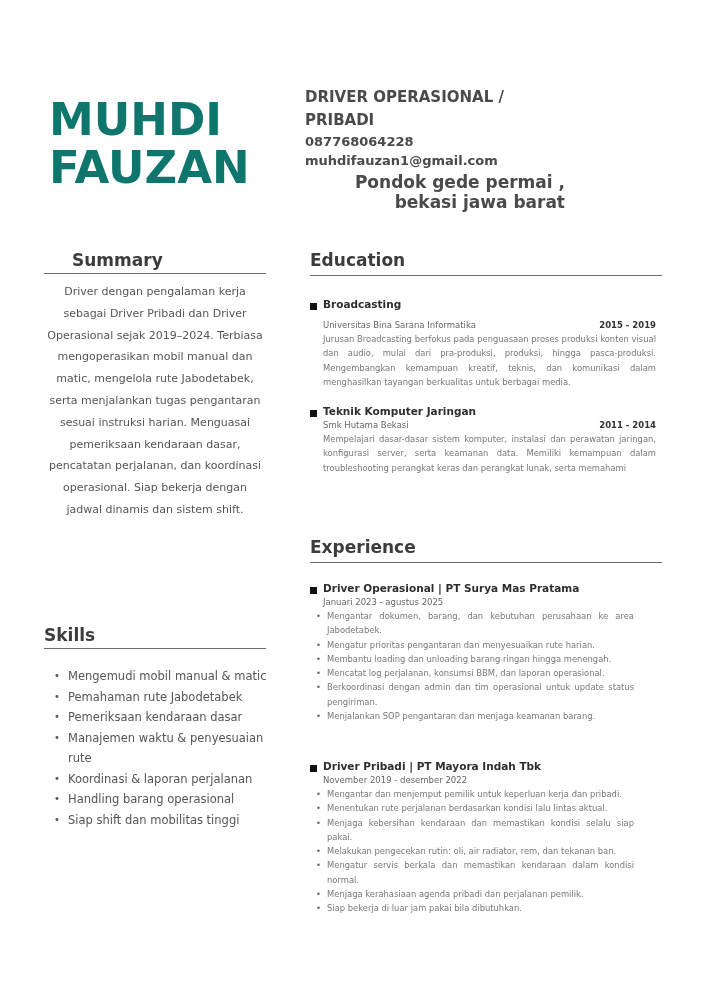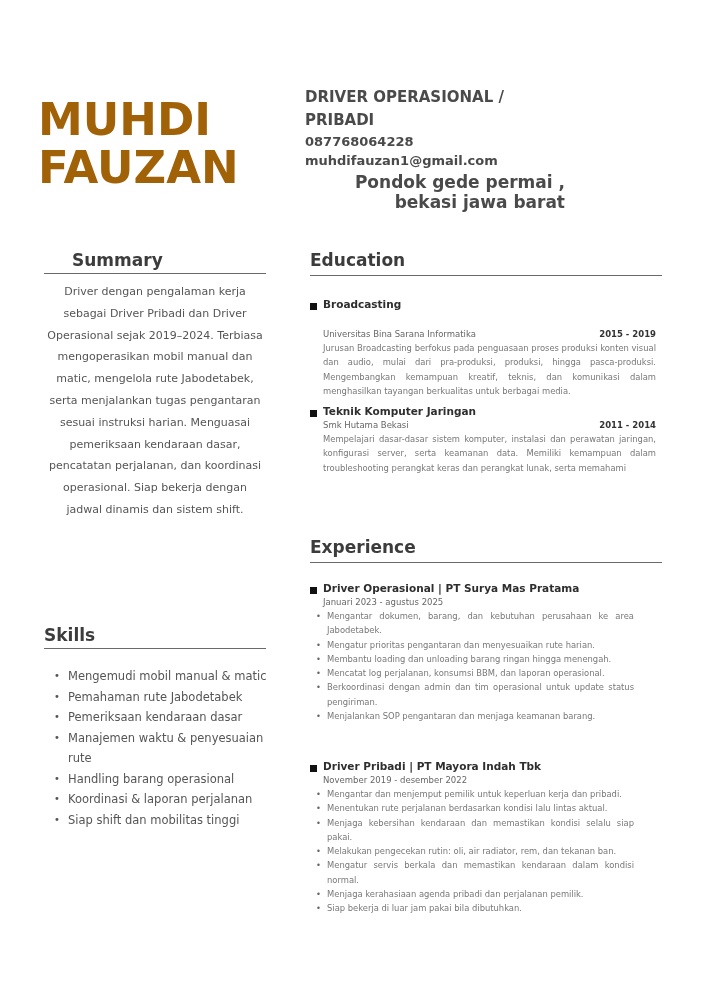--- a/index.html
+++ b/index.html
@@ -1,18 +1,18 @@
 <!DOCTYPE html>
 <html><head>
 <meta charset="utf-8">
 <style>
   html, body { margin:0; padding:0; background:#ffffff; }
   body { width:706px; height:1000px; position:relative; overflow:hidden; font-family:"DejaVu Sans", sans-serif; color:#444; }
   .abs { position:absolute; }
-  .name { left:38px; top:96px; font-family:"DejaVu Sans", sans-serif; font-weight:bold; font-size:45px; line-height:48px; color:#a16207; letter-spacing:0px; }
+  .name { left:49px; top:96px; font-family:"DejaVu Sans", sans-serif; font-weight:bold; font-size:45px; line-height:48px; color:#0f766e; letter-spacing:0px; }
   .contact { left:305px; top:86px; width:260px; color:#4a4a4a; font-weight:bold; }
   .contact .title { font-size:15px; line-height:23px; }
   .contact .line { font-size:13px; line-height:19px; }
   .contact .addr { font-size:17px; line-height:20px; margin-top:2px;text-align:right; }
   .sec-title { font-weight:bold; font-size:17px; color:#3c3c3c; }
   .rule { height:1px; background:#6a6a6a; }
   .summary-text { left:44px; top:281px; width:222px; font-size:11px; line-height:21.8px; color:#555;text-align:center; }
   .skills-list { left:54px; top:666px; width:220px; margin:0; padding:0; list-style:none; font-size:11.5px; line-height:20.5px; color:#555; }
   .skills-list li { position:relative; padding-left:14px; }
   .skills-list li::before { content:"•"; position:absolute; left:0; top:0; font-size:10px; color:#555; }
@@ -44,34 +44,34 @@
 <div class="abs rule" style="left:44px;top:273px;width:222px;"></div>
 <div class="abs summary-text">Driver dengan pengalaman kerja sebagai Driver Pribadi dan Driver Operasional sejak 2019–2024. Terbiasa mengoperasikan mobil manual dan matic, mengelola rute Jabodetabek, serta menjalankan tugas pengantaran sesuai instruksi harian. Menguasai pemeriksaan kendaraan dasar, pencatatan perjalanan, dan koordinasi operasional. Siap bekerja dengan jadwal dinamis dan sistem shift.</div>
 
 <div class="abs sec-title" style="left:44px;top:625px;">Skills</div>
 <div class="abs rule" style="left:44px;top:648px;width:222px;"></div>
 <ul class="abs skills-list">
   <li>Mengemudi mobil manual &amp; matic</li>
   <li>Pemahaman rute Jabodetabek</li>
   <li>Pemeriksaan kendaraan dasar</li>
   <li>Manajemen waktu &amp; penyesuaian rute</li>
+  <li>Koordinasi &amp; laporan perjalanan</li>
   <li>Handling barang operasional</li>
-  <li>Koordinasi &amp; laporan perjalanan</li>
   <li>Siap shift dan mobilitas tinggi</li>
 </ul>
 
 <div class="abs sec-title" style="left:310px;top:250px;">Education</div>
 <div class="abs rule" style="left:310px;top:275px;width:352px;"></div>
 
 <div class="abs" style="left:310px;top:298px;width:346px;">
   <div class="entry-head">
       <span class="sq"></span>
       <span>Broadcasting</span>
     </div>
-  <div class="sub" style="margin-left:13px;margin-top:19px;">
+  <div class="sub" style="margin-left:13px;margin-top:10px;">
       <span>Universitas Bina Sarana Informatika</span>
       <span class="yr">2015 - 2019</span>
     </div>
   <div class="desc" style="margin-left:13px;margin-top:2px;">Jurusan Broadcasting berfokus pada penguasaan proses produksi konten visual dan audio, mulai dari pra-produksi, produksi, hingga pasca-produksi. Mengembangkan kemampuan kreatif, teknis, dan komunikasi dalam menghasilkan tayangan berkualitas untuk berbagai media.</div>
 </div>
 
 <div class="abs" style="left:310px;top:405px;width:346px;">
   <div class="entry-head">
       <span class="sq"></span>
       <span>Teknik Komputer Jaringan</span>

